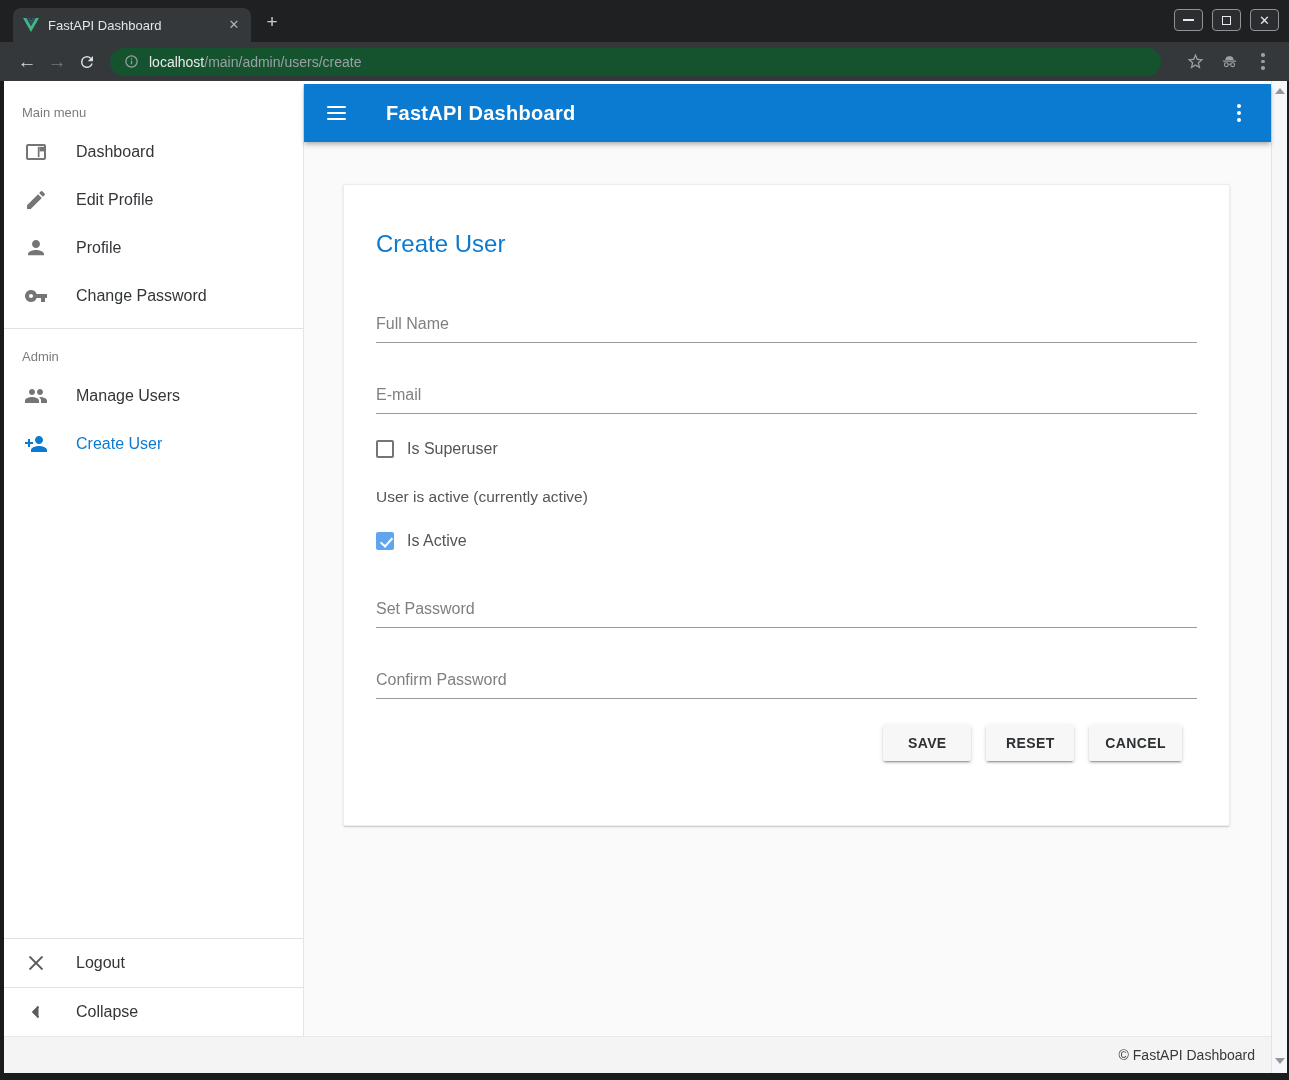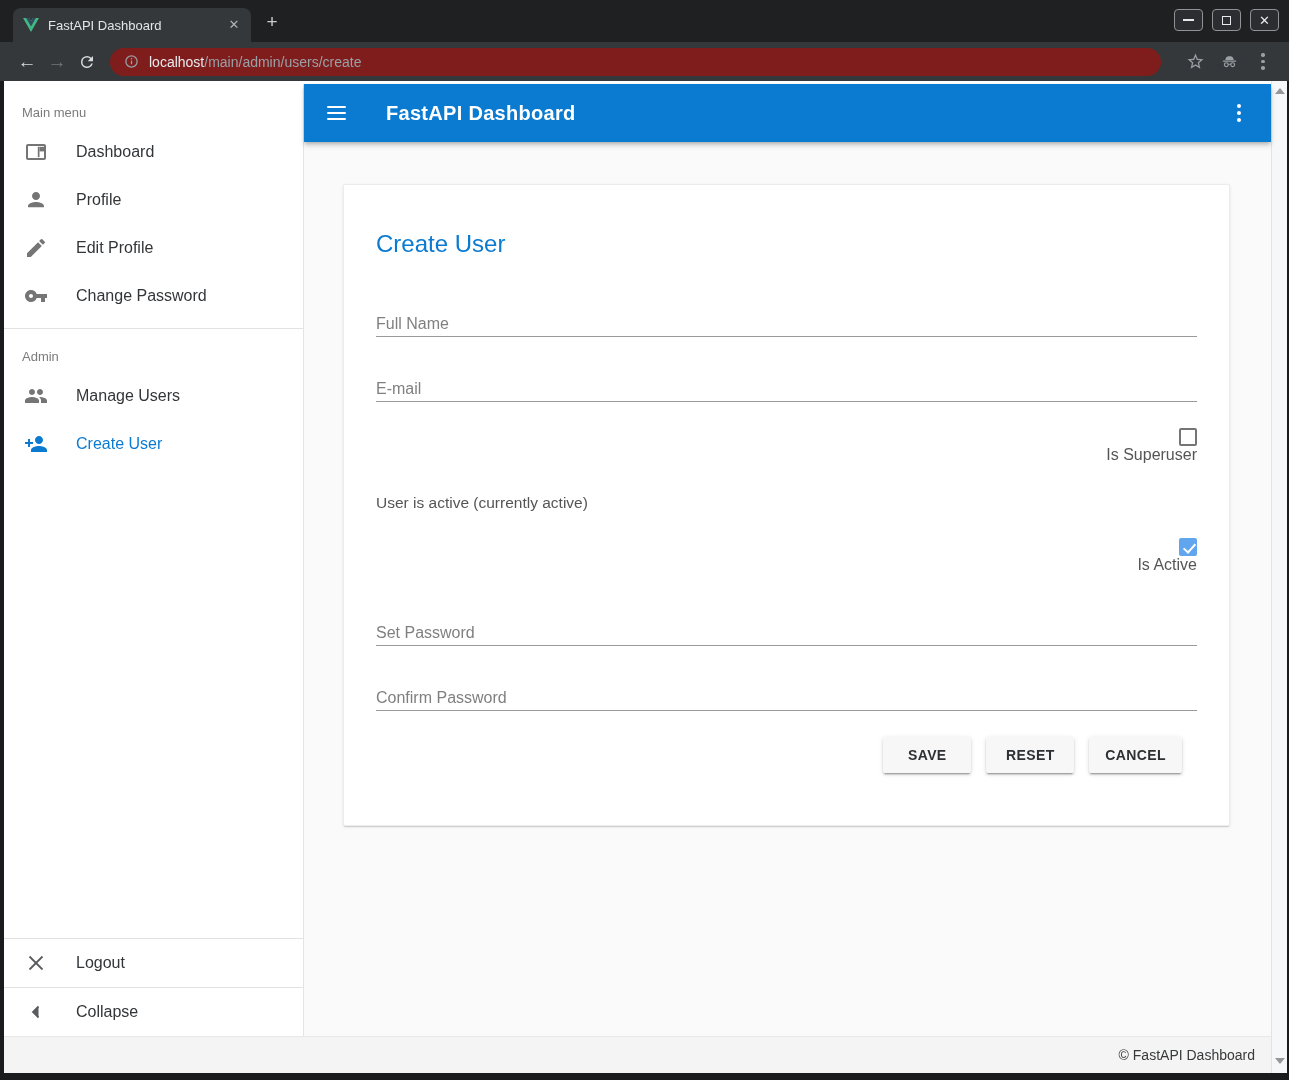--- a/index.html
+++ b/index.html
@@ -18,21 +18,21 @@
   .win-controls { position:absolute; top:9px; right:10px; display:flex; gap:9px; }
   .win-btn { width:29px; height:22px; border:1px solid #8f9396; border-radius:4px; background:#2b2d30; color:#e6e8ea; display:flex; align-items:center; justify-content:center; }
   .glyph-min { width:11px; height:2px; background:#e6e8ea; display:block; }
   .glyph-max { width:9px; height:9px; border:1.5px solid #e6e8ea; display:block; }
   .glyph-close { font-size:13px; line-height:1; }
 
   .toolbar { height:39px; background:#35383b; display:flex; align-items:center; padding:0 12px 0 12px; }
   .nav-btn { width:30px; height:30px; display:flex; align-items:center; justify-content:center; color:#d9dbde; font-size:19px; border-radius:50%; }
   .nav-btn.disabled { color:#73777b; }
   .nav-btn svg { width:18px; height:18px; fill:#d9dbde; }
-  .urlbar { flex:1; height:28px; margin:0 14px 0 8px; background:#7f1d1d; border-radius:14px; display:flex; align-items:center; padding:0 14px; }
+  .urlbar { flex:1; height:28px; margin:0 14px 0 8px; background:#14532d; border-radius:14px; display:flex; align-items:center; padding:0 14px; }
   .urlbar svg { width:15px; height:15px; stroke:#9aa0a6; fill:none; flex:0 0 15px; }
   .url-text { margin-left:10px; font-size:14px; color:#9aa0a6; white-space:nowrap; }
   .url-host { color:#e8eaed; }
   .chrome-action { width:28px; height:28px; display:flex; align-items:center; justify-content:center; color:#9aa0a6; margin-left:6px; }
   .chrome-action svg { width:19px; height:19px; fill:#9aa0a6; }
   .kebab { display:flex; flex-direction:column; gap:3px; align-items:center; }
   .kebab i { width:3.4px; height:3.4px; background:#9aa0a6; border-radius:50%; }
 
   
   .viewport { position:absolute; top:81px; left:4px; right:2px; bottom:7px; background:#7f1d1d; }
@@ -67,26 +67,26 @@
   .appbar-title { margin-left:35px; color:#fff; font-size:20px; font-weight:bold; letter-spacing:.3px; flex:1; }
   .appbar-kebab { display:flex; flex-direction:column; gap:3.4px; align-items:center; padding:4px; cursor:pointer; }
   .appbar-kebab i { width:4px; height:4px; background:#fff; border-radius:50%; }
 
   .content { flex:1; overflow:hidden; }
   .card { margin:42px 41px 0 39px; height:642px; background:#fff; border-radius:2px; border:1px solid #ececec;
           box-shadow:0 2px 1px -1px rgba(0,0,0,.12), 0 1px 3px 0 rgba(0,0,0,.10); padding:0 32px; }
   .card-title { padding-top:44px; font-size:24px; font-weight:400; color:var(--primary); line-height:30px; }
 
   .tfield { display:block; width:100%; border:none; outline:none; background:transparent; border-bottom:1px solid #9a9a9a;
-            font-family:"Liberation Sans", sans-serif; font-size:16px; color:#333; padding:0 0 3px 0; }
+            font-family:"Liberation Sans", sans-serif; font-size:16px; color:#333; padding:0 0 9px 0; }
   .tfield::placeholder { color:#808080; opacity:1; }
   .f1 { margin-top:56px; } .f2 { margin-top:43px; } .f3 { margin-top:50px; } .f4 { margin-top:43px; }
 
   .hint { margin-top:23px; font-size:15.5px; color:#555; }
-  .check-row { margin-top:26px; display:flex; align-items:flex-end; cursor:pointer;flex-direction:column; }
+  .check-row { margin-top:26px; display:flex; align-items:flex-end; cursor:pointer; }
   .checkbox { width:18px; height:18px; border:2px solid #757575; border-radius:2px; background:#fff; position:relative; flex:0 0 18px; }
   .checkbox.checked { border-color:var(--check); background:var(--check); }
   .checkbox.checked::after { content:""; position:absolute; left:5px; top:1px; width:5px; height:10px;
             border:solid #fff; border-width:0 2.4px 2.4px 0; transform:rotate(42deg); }
   .check-label { margin-left:13px; font-size:16px; color:#555; }
 
   .btn-row { margin-top:26px; display:flex;justify-content:flex-end; }
   .btn { min-width:88px; height:36px; margin-right:15px; background:#f7f7f7; border:none; border-radius:2px;
          font-family:"Liberation Sans", sans-serif; font-size:14px; font-weight:bold; letter-spacing:.4px; color:#2e3133;
          box-shadow:0 3px 1px -2px rgba(0,0,0,.2), 0 2px 2px 0 rgba(0,0,0,.14), 0 1px 5px 0 rgba(0,0,0,.12);
@@ -174,29 +174,29 @@
           <div class="side-item">
             <span class="s-icon"><svg viewBox="0 0 24 24">
                   <path d="M20 4H4a2 2 0 0 0-2 2v12a2 2 0 0 0 2 2h16a2 2 0 0 0 2-2V6a2 2 0 0 0-2-2zm0 14H4V6h16v12z"></path>
                   <rect x="13.8" y="6.8" width="1.7" height="10.4"></rect>
                   <rect x="15.5" y="6.8" width="4.5" height="4.6"></rect>
                 </svg></span>
             <span class="s-label">Dashboard</span>
           </div>
           <div class="side-item">
             <span class="s-icon"><svg viewBox="0 0 24 24">
+                  <path d="M3 17.25V21h3.75L17.81 9.94l-3.75-3.75L3 17.25zM20.71 7.04a.996.996 0 0 0 0-1.41l-2.34-2.34a.996.996 0 0 0-1.41 0l-1.83 1.83 3.75 3.75 1.83-1.83z"></path>
+                </svg></span>
+            <span class="s-label">Edit Profile</span>
+          </div>
+          <div class="side-item">
+            <span class="s-icon"><svg viewBox="0 0 24 24">
                   <path d="M12 12c2.21 0 4-1.79 4-4s-1.79-4-4-4-4 1.79-4 4 1.79 4 4 4zm0 2c-2.67 0-8 1.34-8 4v1.3h16V18c0-2.66-5.33-4-8-4z"></path>
                 </svg></span>
             <span class="s-label">Profile</span>
-          </div>
-          <div class="side-item">
-            <span class="s-icon"><svg viewBox="0 0 24 24">
-                  <path d="M3 17.25V21h3.75L17.81 9.94l-3.75-3.75L3 17.25zM20.71 7.04a.996.996 0 0 0 0-1.41l-2.34-2.34a.996.996 0 0 0-1.41 0l-1.83 1.83 3.75 3.75 1.83-1.83z"></path>
-                </svg></span>
-            <span class="s-label">Edit Profile</span>
           </div>
           <div class="side-item">
             <span class="s-icon"><svg viewBox="0 0 24 24">
                   <path d="M12.65 10A5.99 5.99 0 0 0 7 6c-3.31 0-6 2.69-6 6s2.69 6 6 6a5.99 5.99 0 0 0 5.65-4H17v4h4v-4h2v-4H12.65zM7 14c-1.1 0-2-.9-2-2s.9-2 2-2 2 .9 2 2-.9 2-2 2z"></path>
                 </svg></span>
             <span class="s-label">Change Password</span>
           </div>
 
           <div class="side-divider"></div>
           <div class="side-section-label" style="padding-top:12px">Admin</div>

